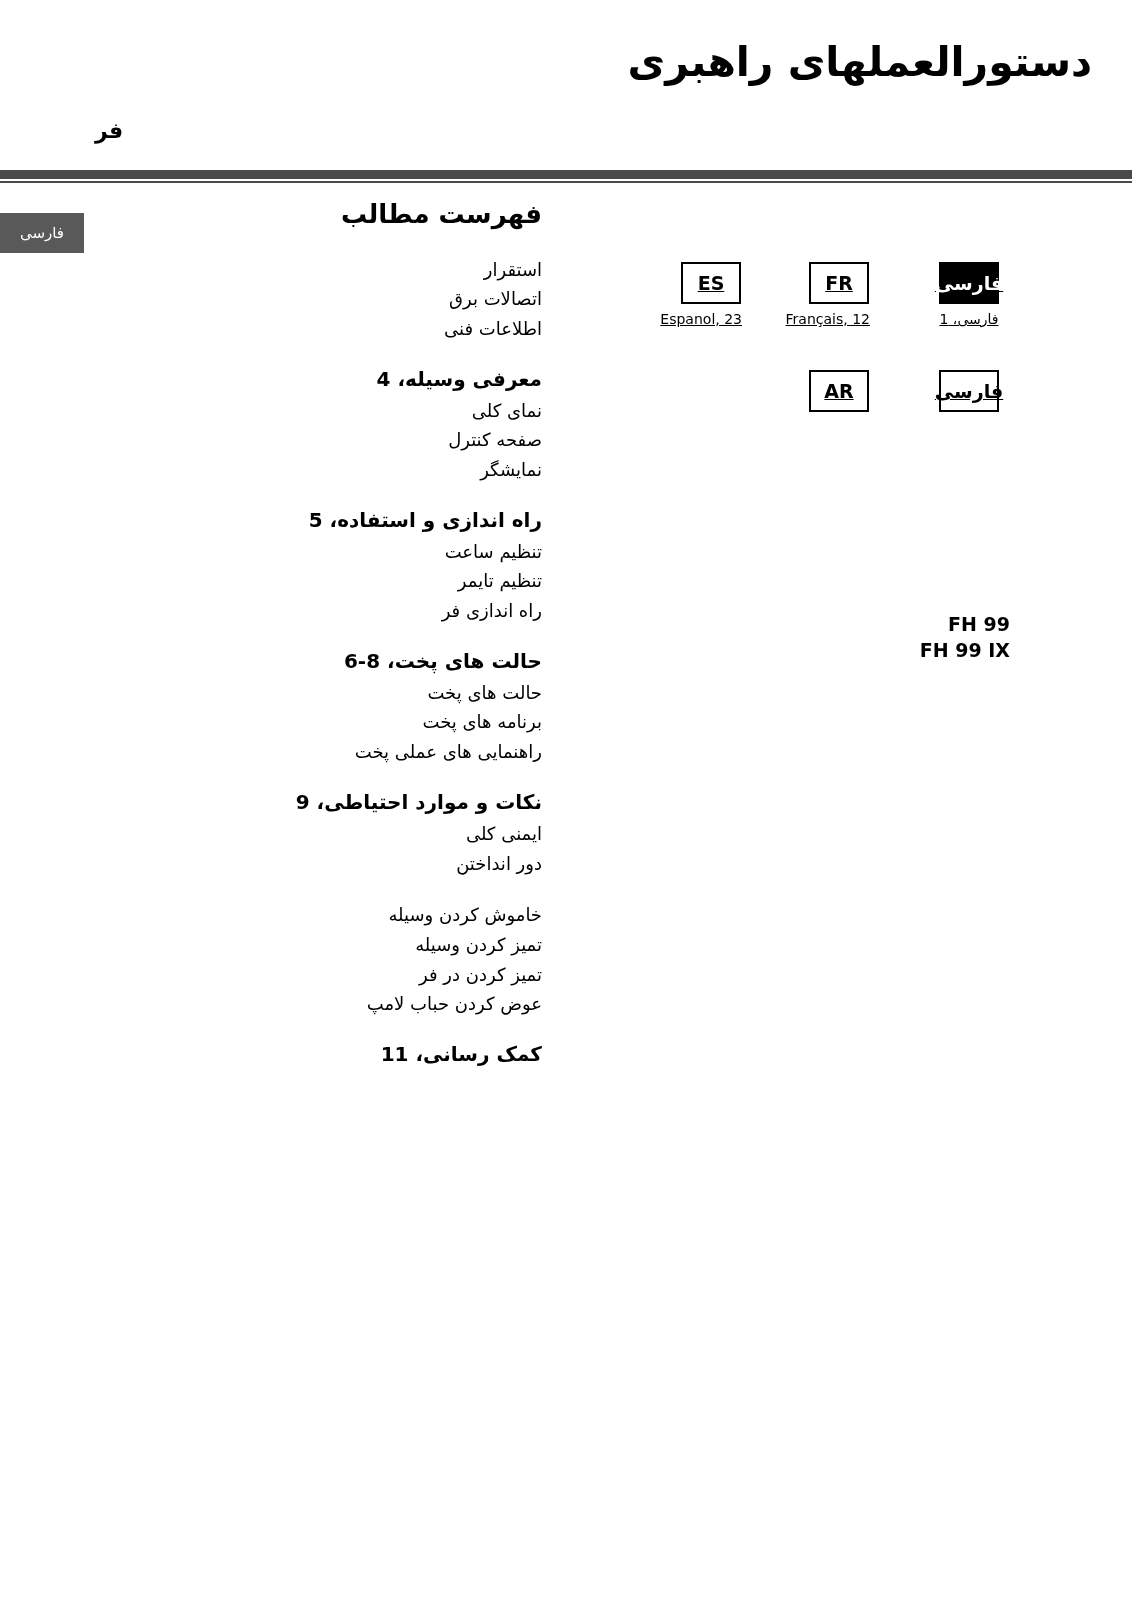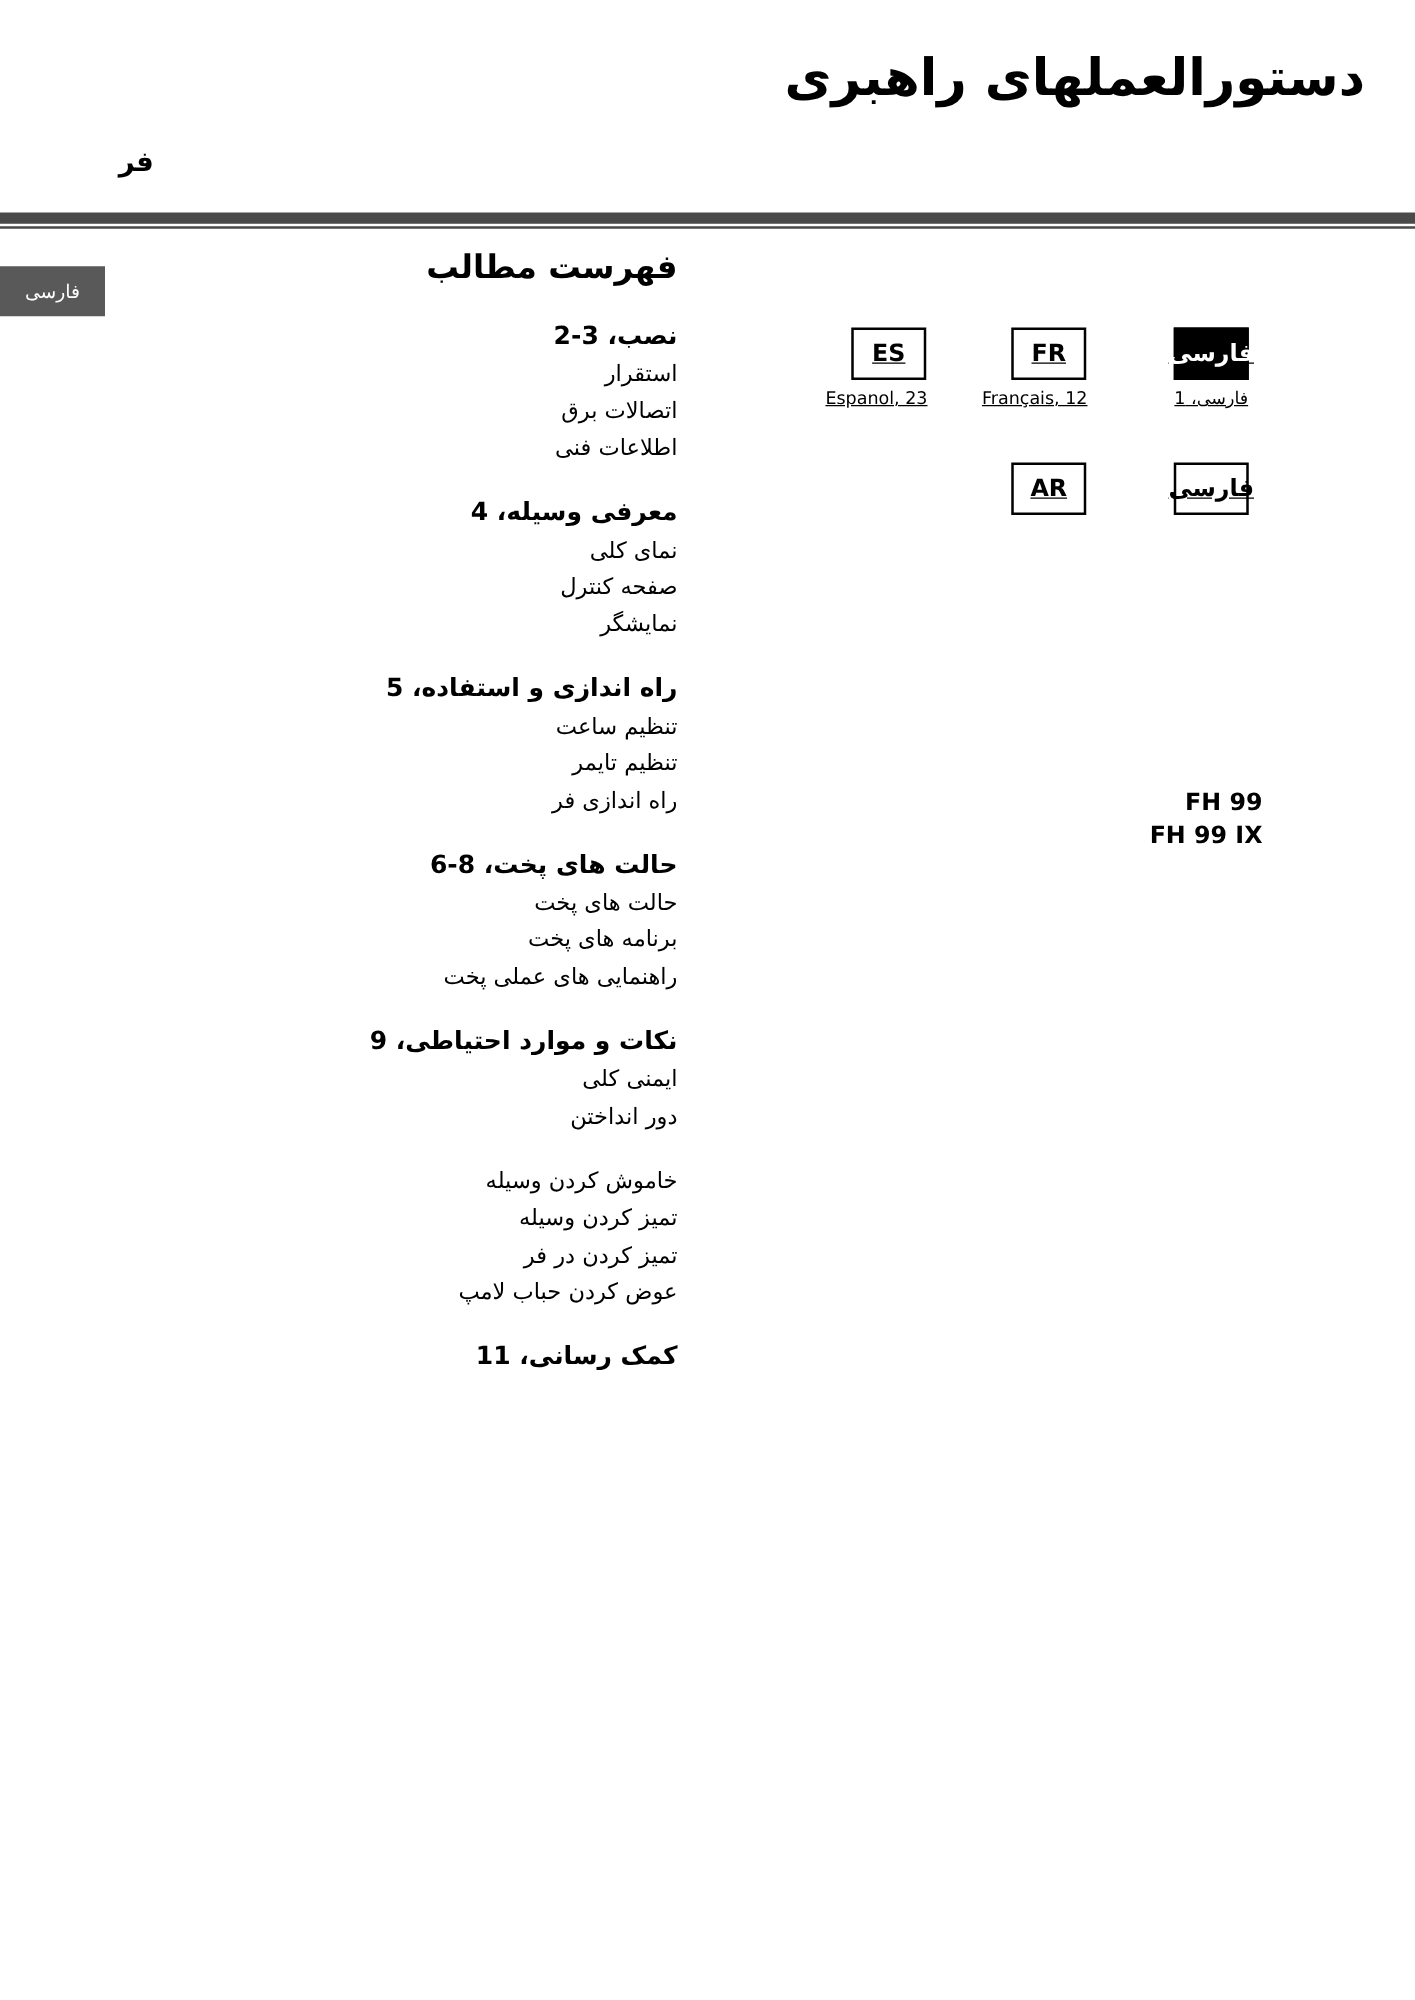--- a/index.html
+++ b/index.html
@@ -143,21 +143,21 @@
   
   .cell-es { left: 0px;   top: 0px; }
   .cell-fr { left: 128px; top: 0px; }
   .cell-fa { left: 258px; top: 0px; }
   .cell-ar { left: 128px; top: 108px; }
   .cell-fa2 { left: 258px; top: 108px; }
 
   
   .model {
     position: absolute;
-    top: 630px;
+    top: 612px;
     left: 880px;
     width: 130px;
     text-align: right;
     font-size: 19px;
     font-weight: bold;
     line-height: 1.35;
     direction: ltr;
   }
 
   
@@ -210,21 +210,20 @@
 
   <div class="header-rule"></div>
   <div class="header-rule-thin"></div>
 
   <div class="side-tab">فارسی</div>
 
   <div class="toc">
     <div class="toc-title">فهرست مطالب</div>
 
     <div class="toc-section">
-      <div class="toc-heading">نصب، 3-2</div>
       <div class="toc-entry">استقرار</div>
       <div class="toc-entry">اتصالات برق</div>
       <div class="toc-entry">اطلاعات فنی</div>
     </div>
 
     <div class="toc-section">
       <div class="toc-heading">معرفی وسیله، 4</div>
       <div class="toc-entry">نمای کلی</div>
       <div class="toc-entry">صفحه کنترل</div>
       <div class="toc-entry">نمایشگر</div>

